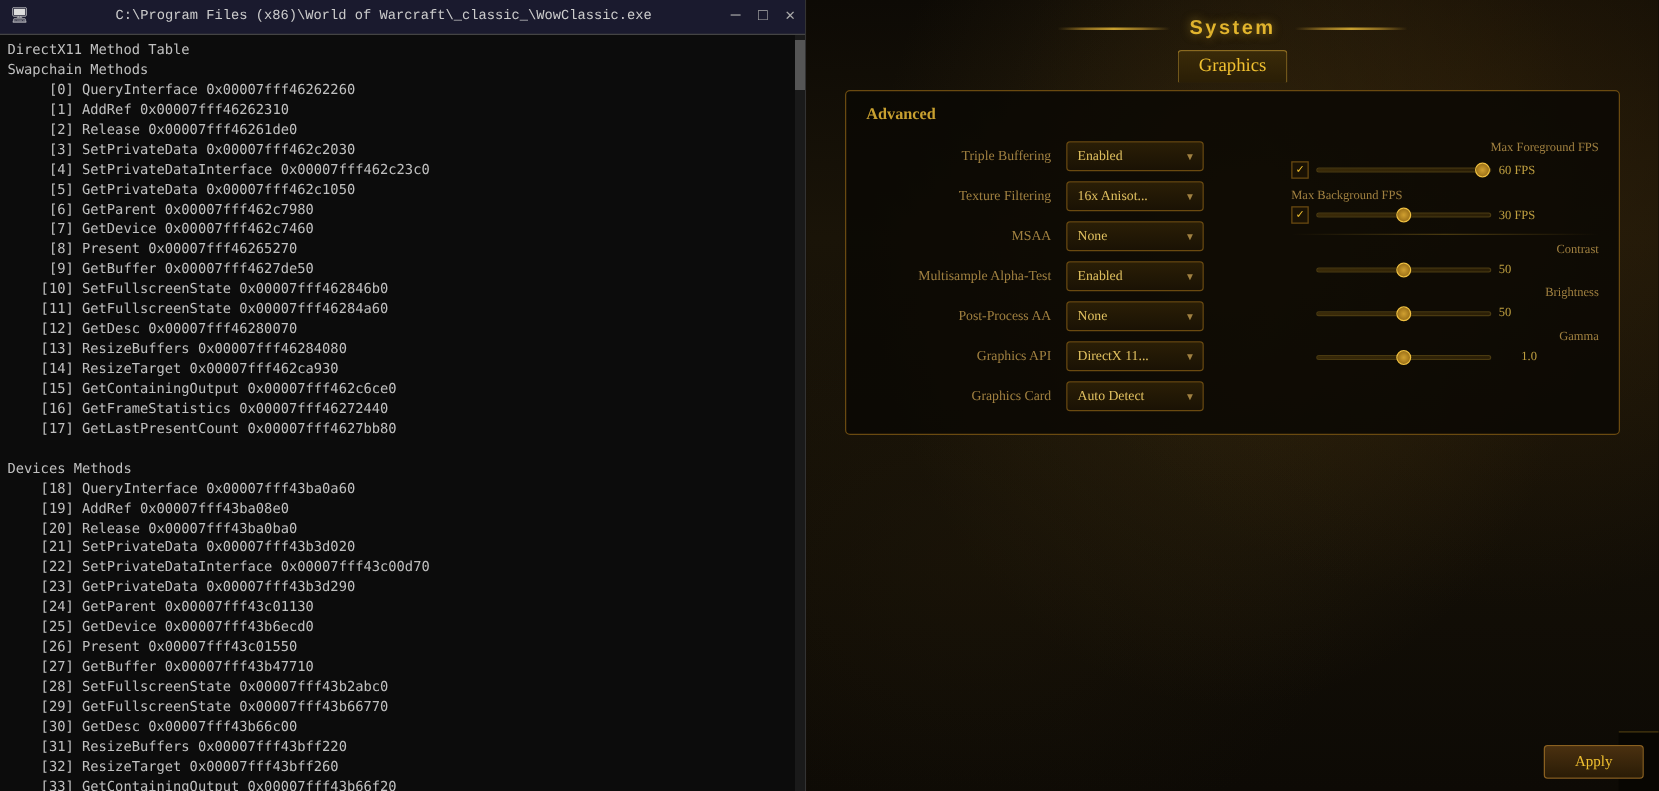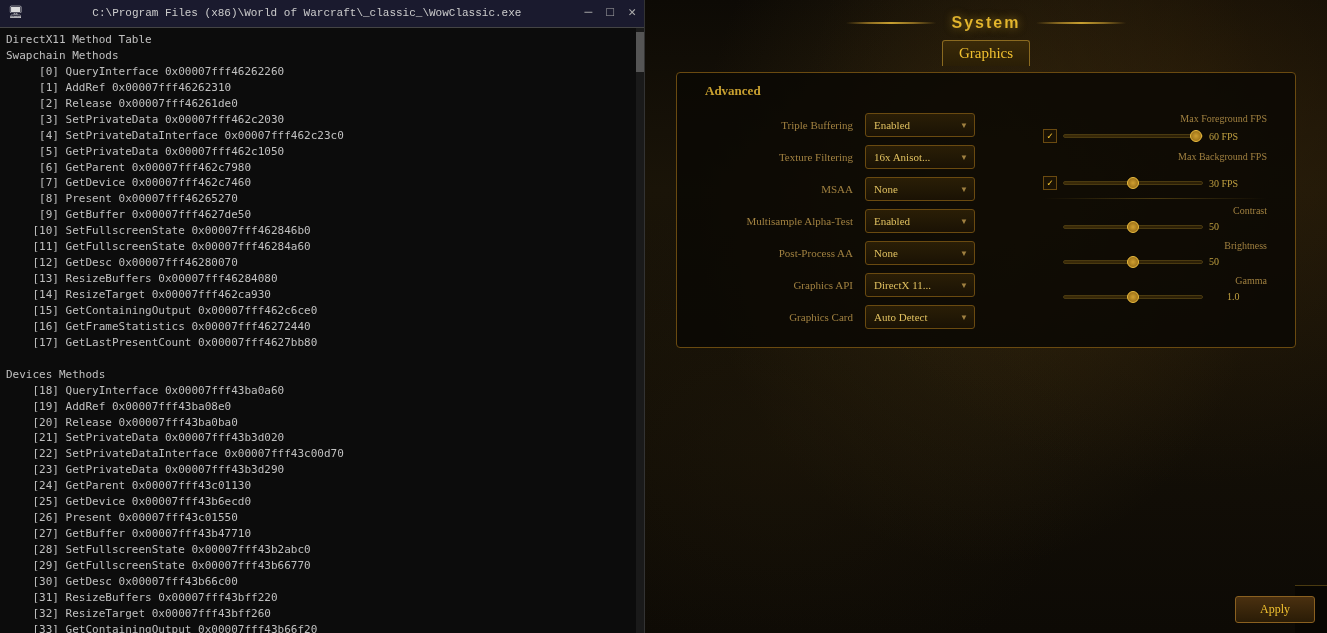--- a/index.html
+++ b/index.html
@@ -171,21 +171,21 @@
       cursor: pointer;
       border-radius: 3px 3px 0 0;
     }
 
     
     #settings-panel {
       background: rgba(10,8,3,0.85);
       border: 1px solid #6a4a10;
       border-radius: 4px;
       width: 620px;
-      padding: 10px 28px;
+      padding: 10px 16px;
       margin: 0 auto;
     }
 
     #advanced-header {
       color: #c8a030;
       font-family: Georgia, serif;
       font-size: 13px;
       font-weight: bold;
       margin-bottom: 10px;
       padding-bottom: 4px;
@@ -470,21 +470,21 @@
             <div style="display:flex;align-items:center;gap:6px;">
               <div class="checkbox-enabled">✓</div>
               <div class="slider-track">
                 <div class="slider-thumb" style="left: calc(100% - 12px);"></div>
               </div>
               <span class="slider-value">60 FPS</span>
             </div>
           </div>
 
           <div class="slider-group">
-            <div style="display:flex;align-items:center;justify-content:flex-end;margin-bottom:12px;">
+            <div style="display:flex;align-items:center;margin-bottom:1px;">
               <span class="slider-group-label">Max Background FPS</span>
             </div>
             <div style="display:flex;align-items:center;gap:6px;">
               <div class="checkbox-enabled">✓</div>
               <div class="slider-track">
                 <div class="slider-thumb" style="left: calc(50% - 6px);"></div>
               </div>
               <span class="slider-value">30 FPS</span>
             </div>
           </div>

